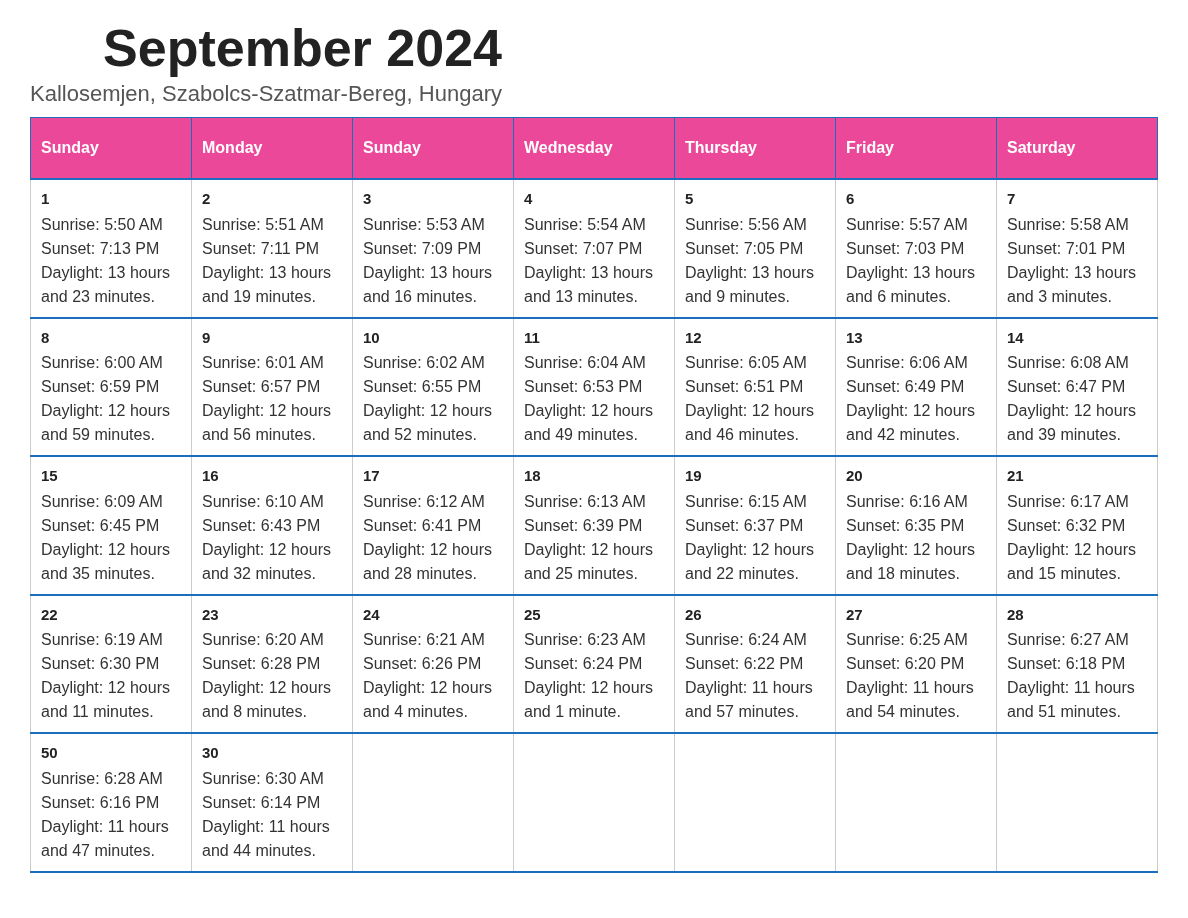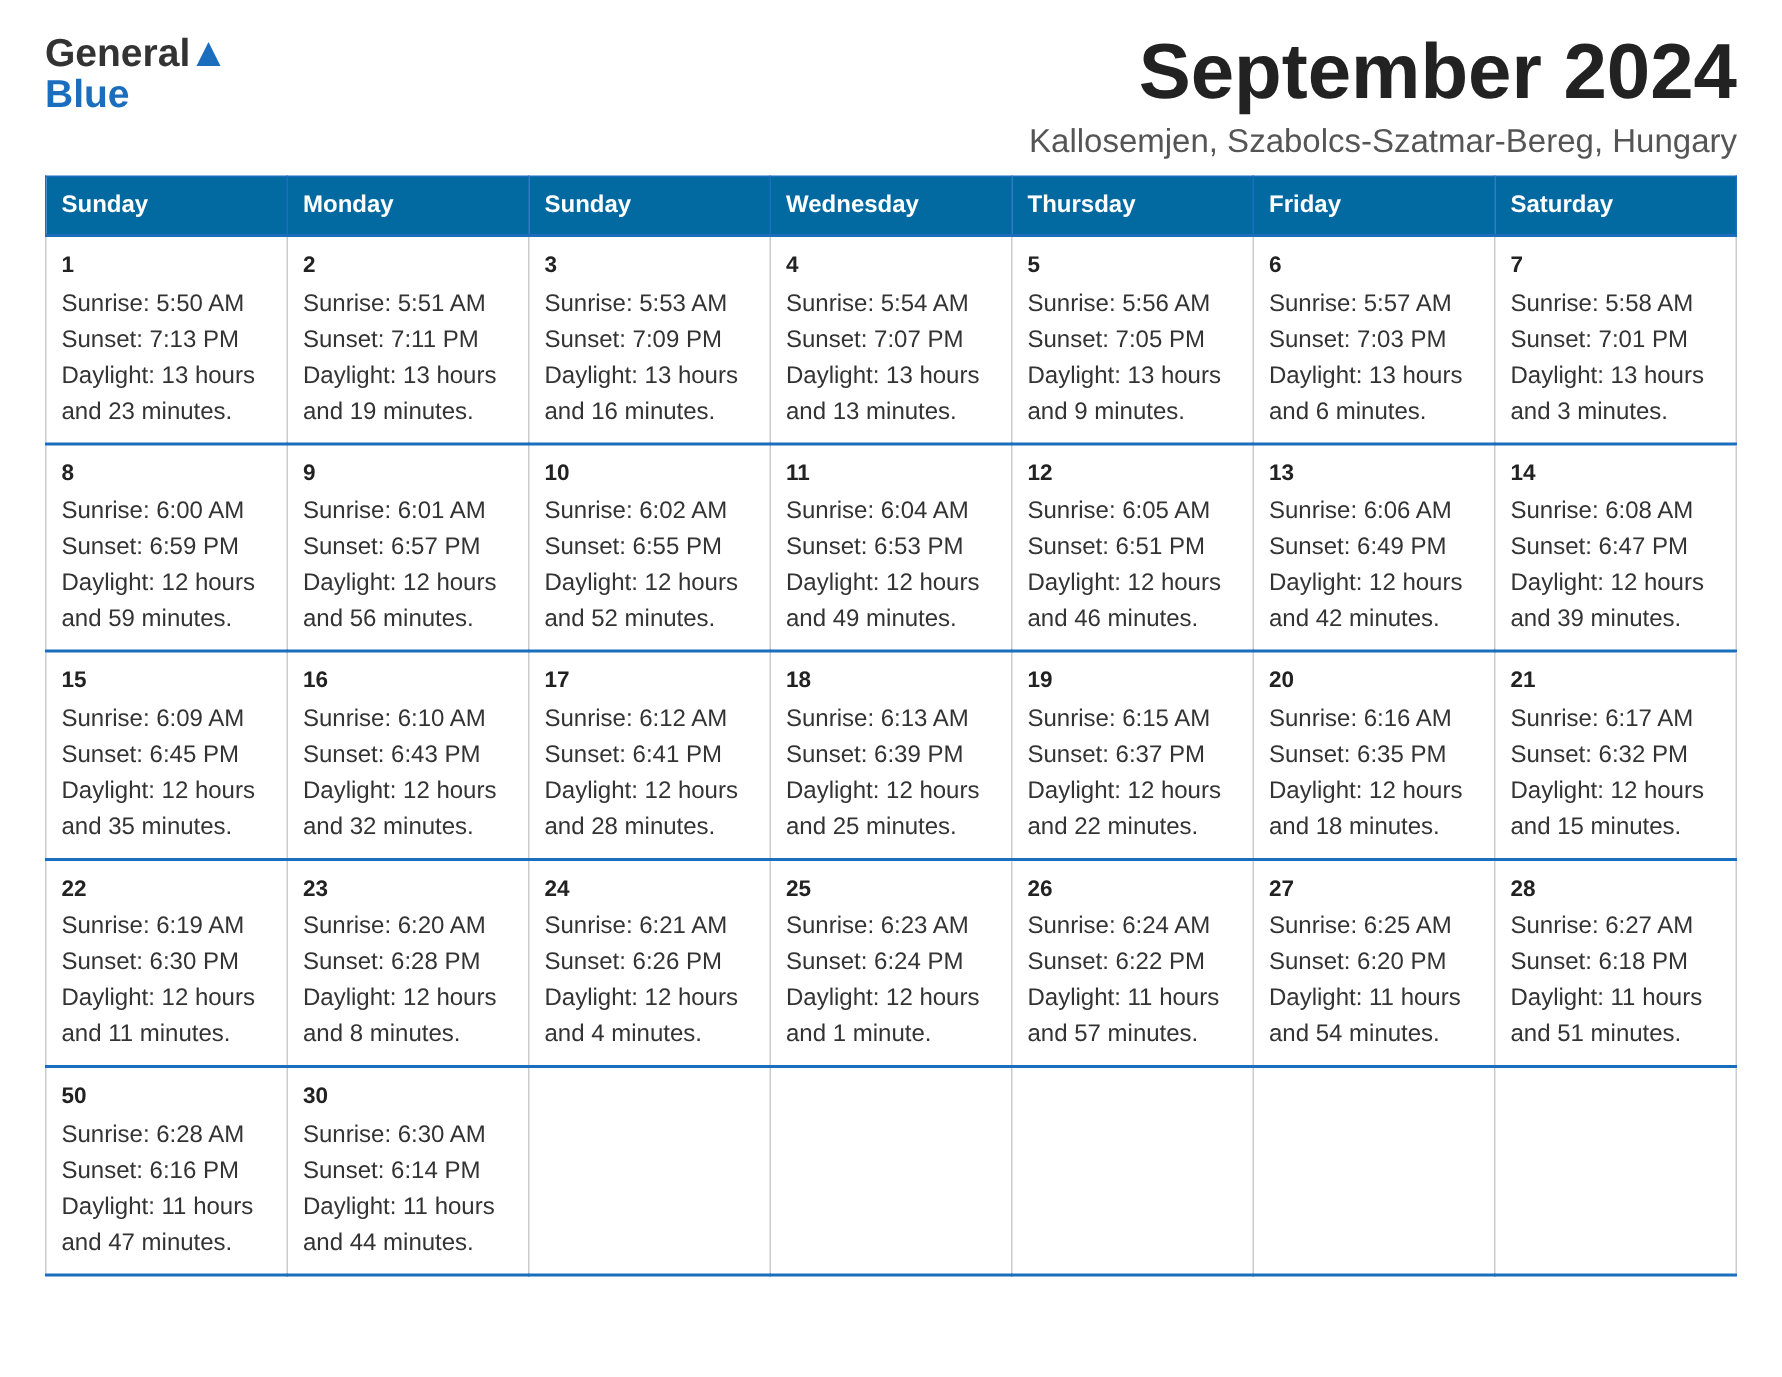--- a/index.html
+++ b/index.html
@@ -47,25 +47,25 @@
       font-size: 22px;
       color: #555;
       margin-top: 4px;
     }
     .calendar-table {
       width: 100%;
       border-collapse: collapse;
       margin-top: 10px;
     }
     .calendar-table th {
-      background-color: #0369a1;
+      background-color: #ec4899;
       color: #fff;
       font-size: 16px;
       font-weight: bold;
-      padding: 10px 10px;
+      padding: 21px 10px;
       text-align: left;
       border: 1px solid #1a6ebd;
     }
     .calendar-table td {
       vertical-align: top;
       padding: 8px 10px;
       border: 1px solid #ccc;
       font-size: 13px;
       line-height: 1.5;
       width: 14.28%;
@@ -86,31 +86,20 @@
       font-size: 16px;
     }
     .empty-cell {
       background: #fff;
     }
   </style>
 </head>
 <body>
 
 <div class="header">
-  <div class="logo">
-    <div class="logo-text">
-      <span class="logo-general">General</span>
-      <div style="display:flex;flex-direction:column;align-items:center;margin-left:2px;">
-        <svg width="20" height="20" viewBox="0 0 20 20">
-          <polygon points="10,2 18,18 2,18" fill="#1a6ebd"></polygon>
-        </svg>
-      </div>
-    </div>
-    <span class="logo-blue" style="margin-top:-4px;">Blue</span>
-  </div>
   <div class="title-block">
     <div class="month-title">September 2024</div>
     <div class="location-subtitle">Kallosemjen, Szabolcs-Szatmar-Bereg, Hungary</div>
   </div>
 </div>
 
 <table class="calendar-table">
   <thead>
     <tr>
       <th>Sunday</th>

